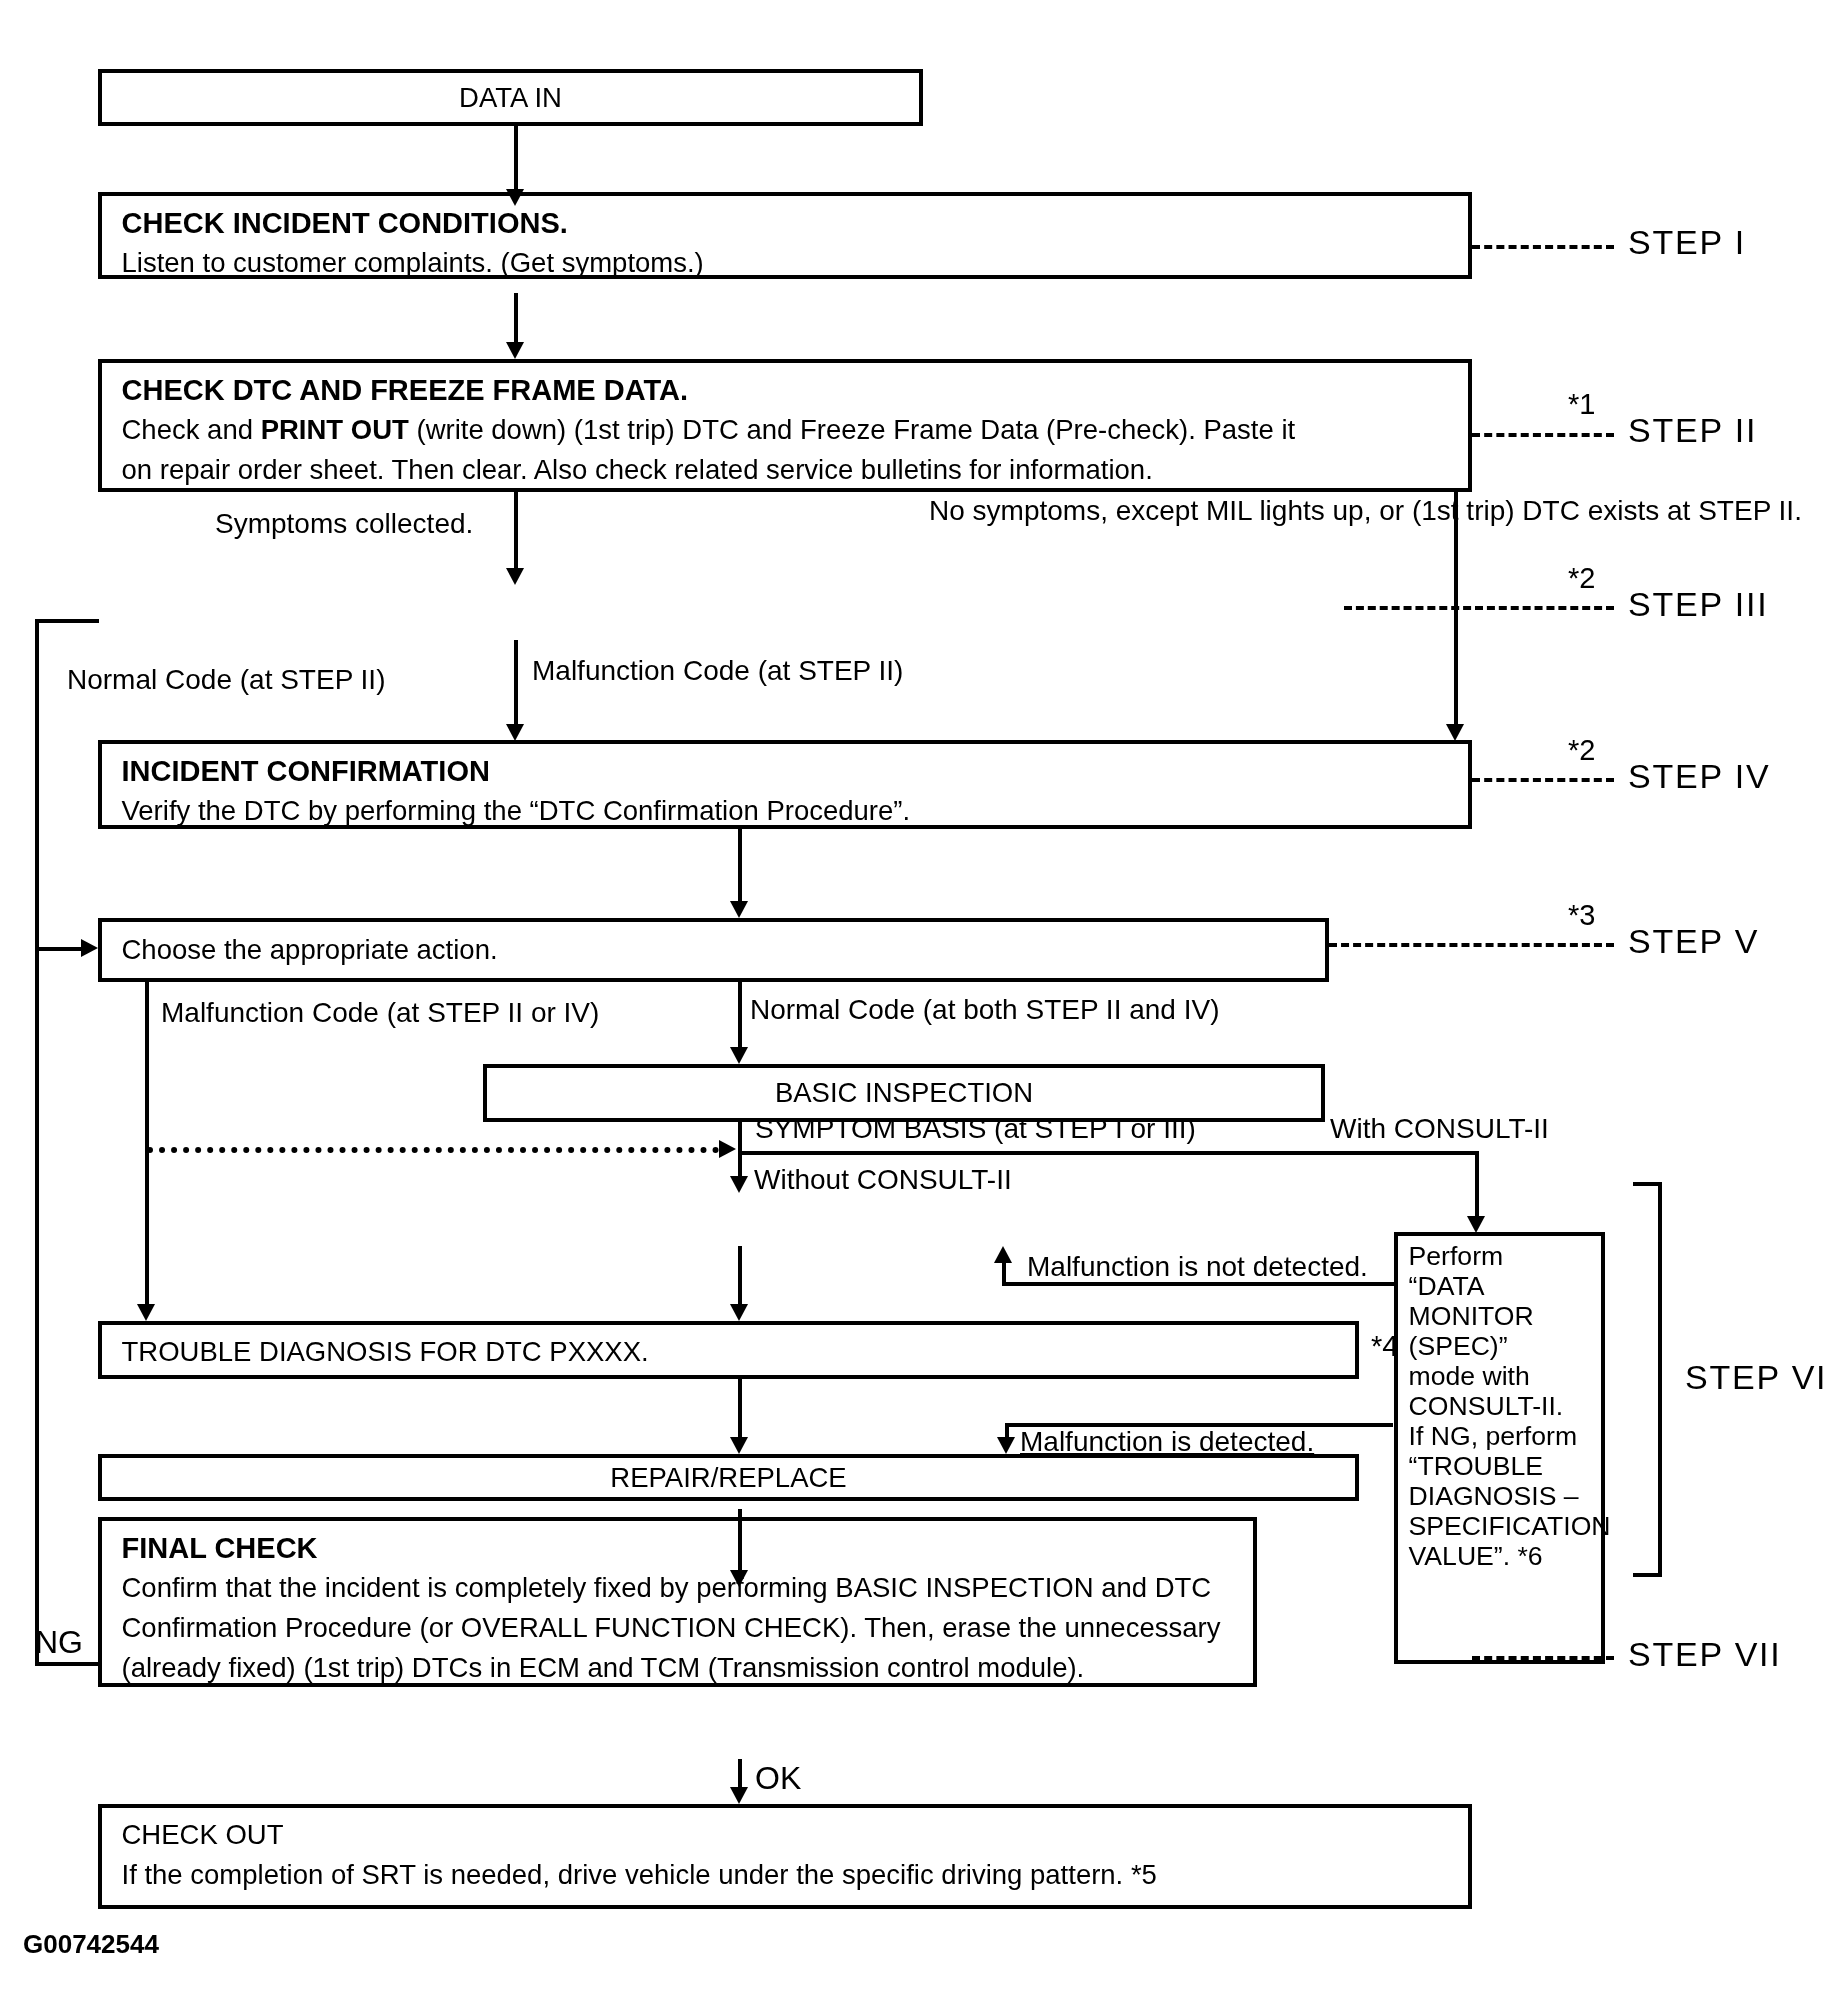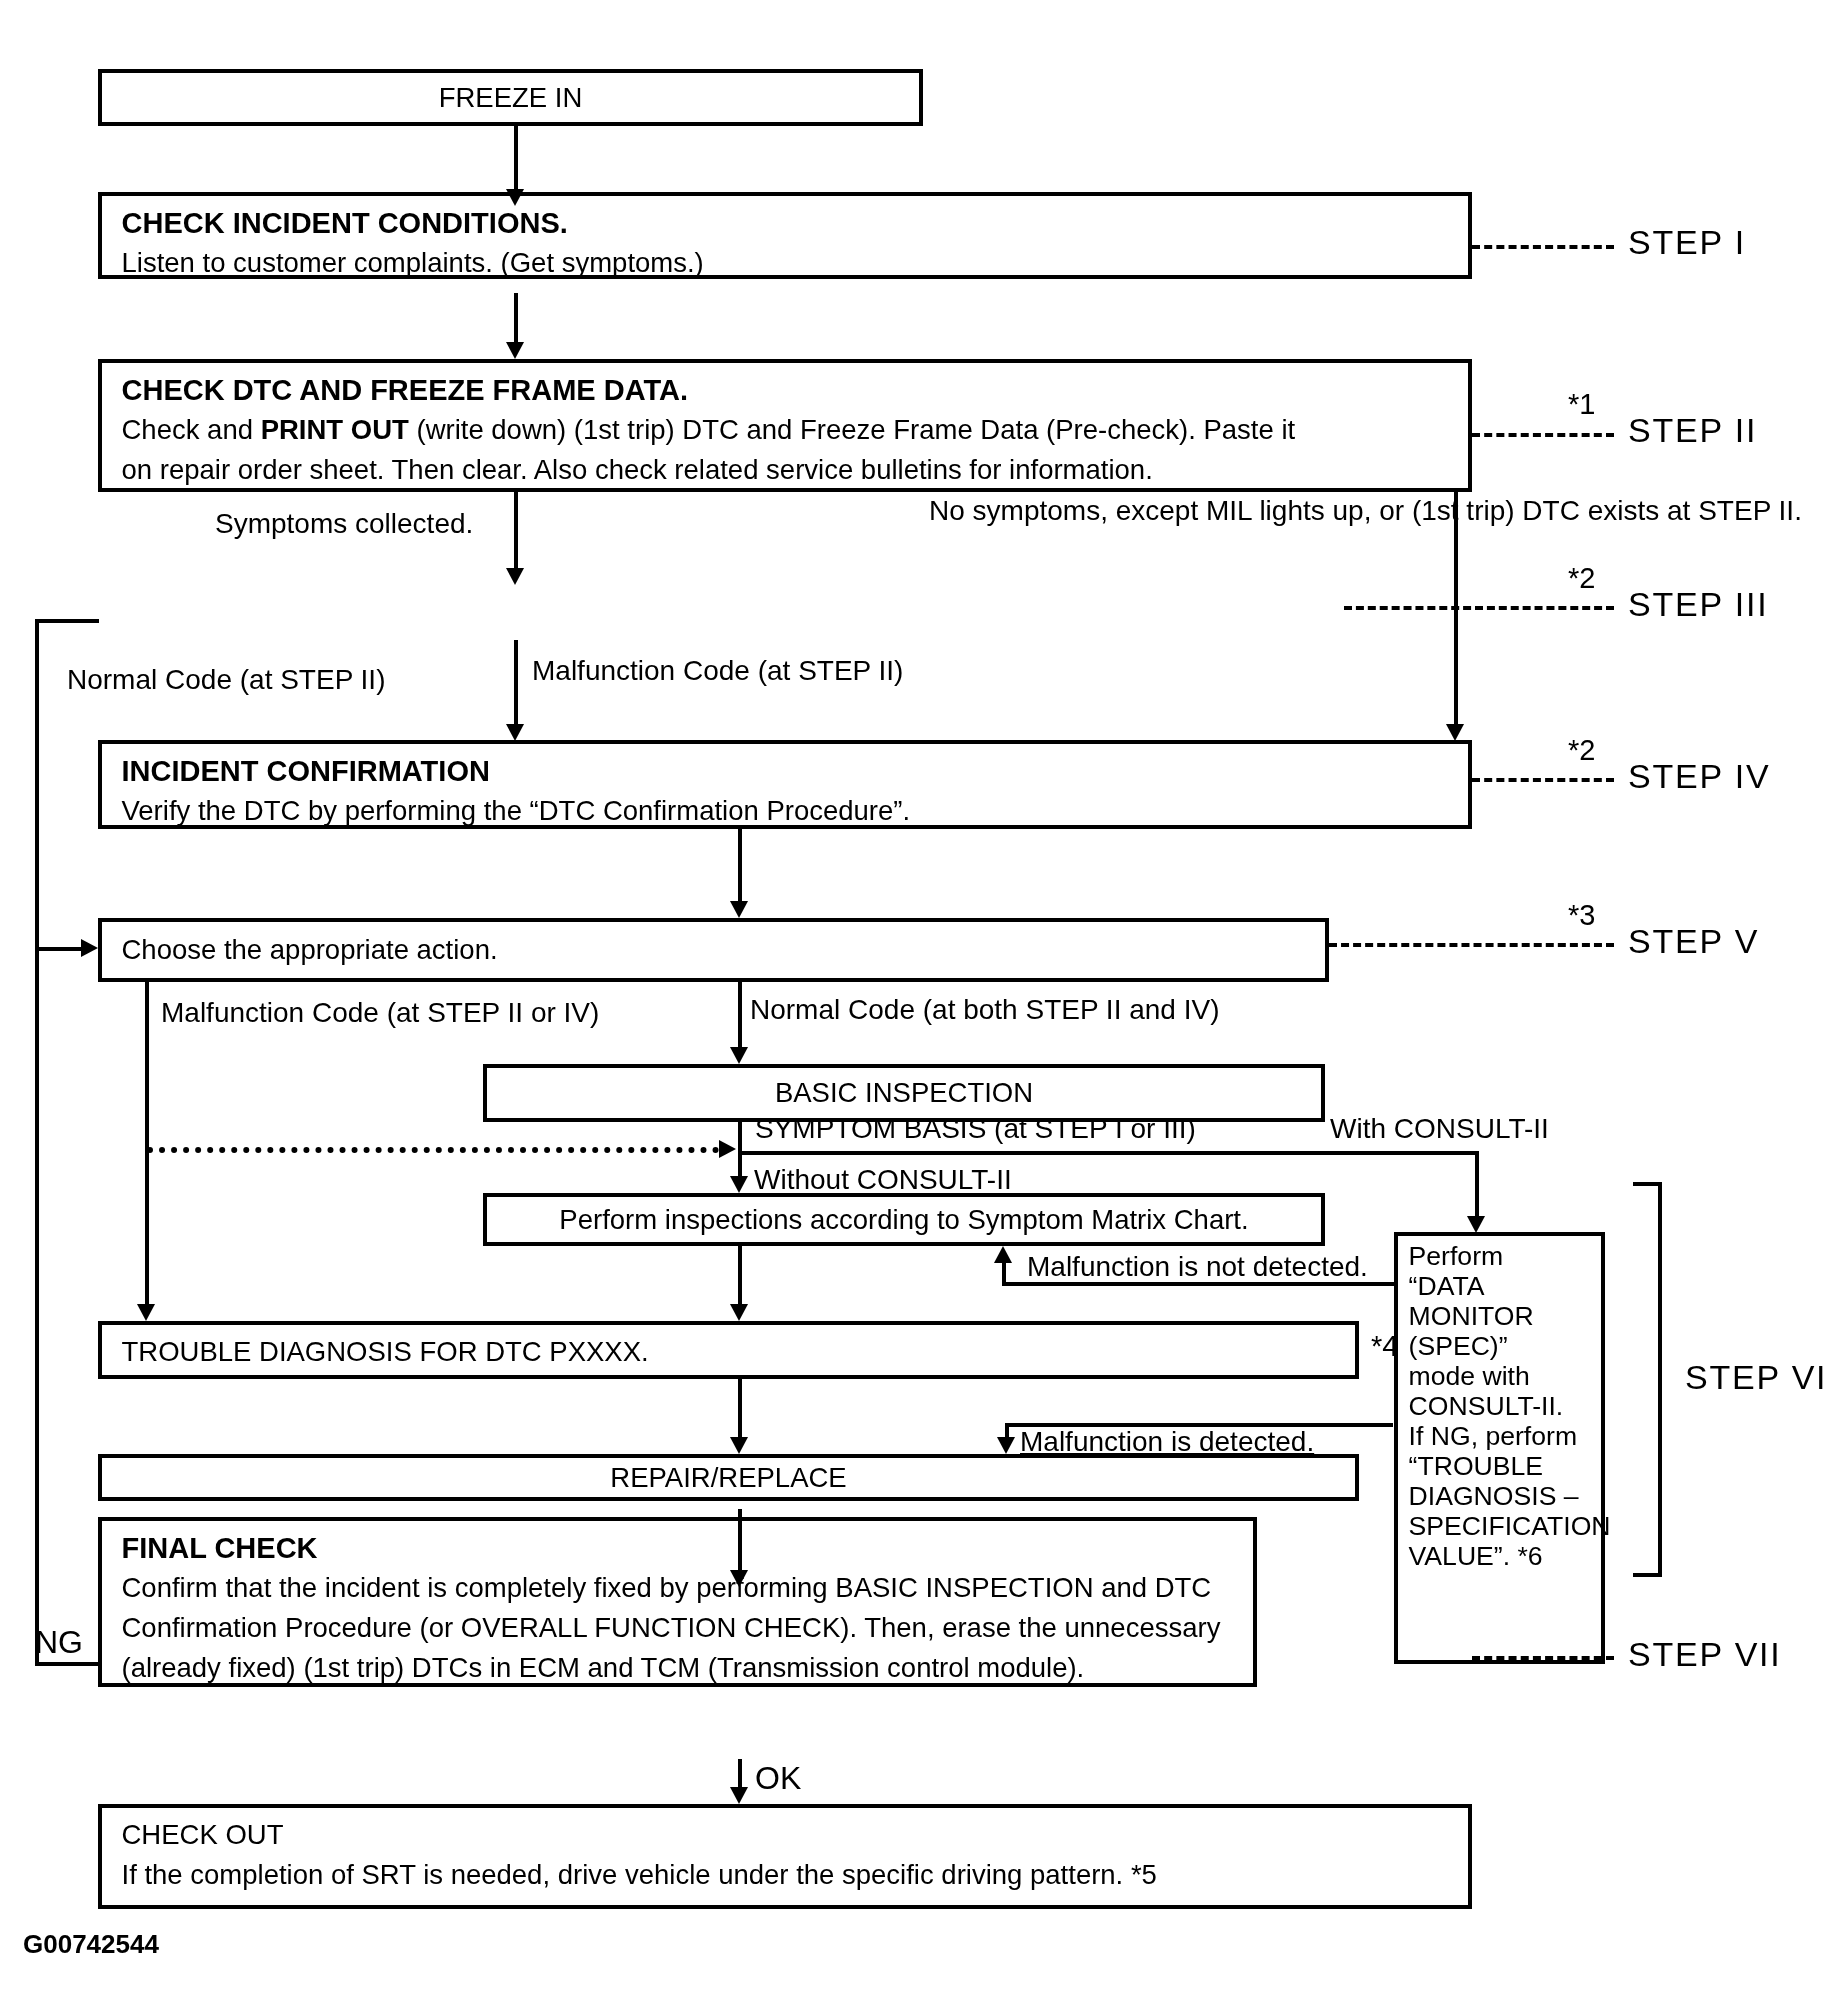--- a/index.html
+++ b/index.html
@@ -25,21 +25,21 @@
   .steplbl { position:absolute; font-size:34px; letter-spacing:1.8px; white-space:nowrap; }
   .note { position:absolute; font-size:29px; white-space:nowrap; }
   .figcode { position:absolute; font-size:26px; font-weight:600; }
 </style>
 </head>
 <body>
 
 <div id="canvas">
 
   <div class="box center" style="left:98px; top:69px; width:825px; height:57px;">
-    <span>FREEZE IN</span>
+    <span>DATA IN</span>
   </div>
 
   <div class="box" style="left:98px; top:192px; width:1374px; height:87px;">
     <div class="box-title">CHECK INCIDENT CONDITIONS.</div>
     <div>Listen to customer complaints. (Get symptoms.)</div>
   </div>
 
   <div class="box" style="left:98px; top:359px; width:1374px; height:133px;">
     <div class="box-title">CHECK DTC AND FREEZE FRAME DATA.</div>
     <div class="prl"><span>Check and </span><span style="font-weight:bold">PRINT OUT</span><span> (write down) (1st trip) DTC and Freeze Frame Data (Pre-check). Paste it
@@ -53,23 +53,20 @@
   </div>
 
   <div class="box" style="left:98px; top:918px; width:1231px; height:64px; display:flex; align-items:center;">
     <span>Choose the appropriate action.</span>
   </div>
 
   <div class="box center" style="left:483px; top:1064px; width:842px; height:58px;">
     <span>BASIC INSPECTION</span>
   </div>
 
-  <div class="box center" style="left:483px; top:1193px; width:842px; height:53px;">
-    <span>Perform inspections according to Symptom Matrix Chart.</span>
-  </div>
 
   <div class="box" style="left:98px; top:1321px; width:1261px; height:58px; display:flex; align-items:flex-start;">
     <span>TROUBLE DIAGNOSIS FOR DTC PXXXX.</span>
   </div>
   <div class="note" style="left:1371px; top:1330px;">*4</div>
 
   <div class="box center" style="left:98px; top:1454px; width:1261px; height:47px;">
     <span>REPAIR/REPLACE</span>
   </div>
 

